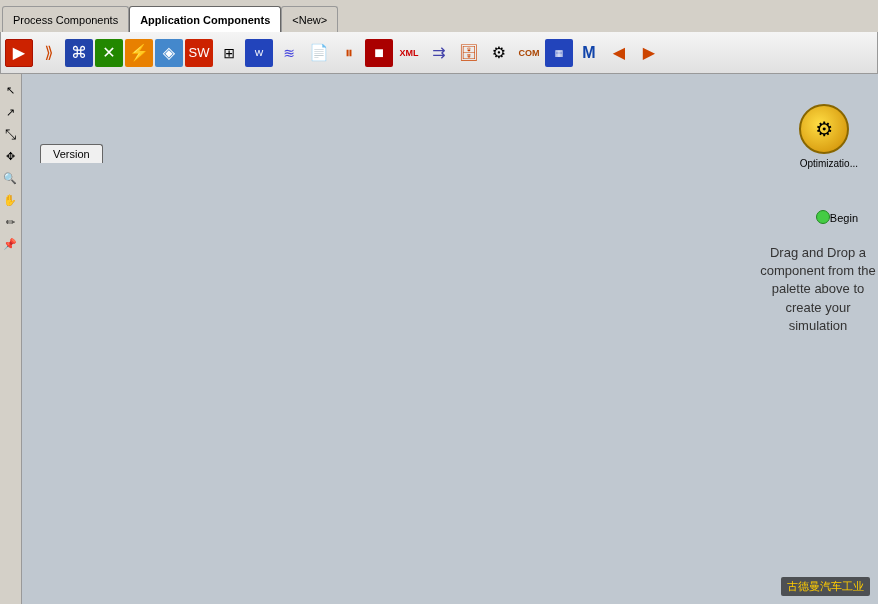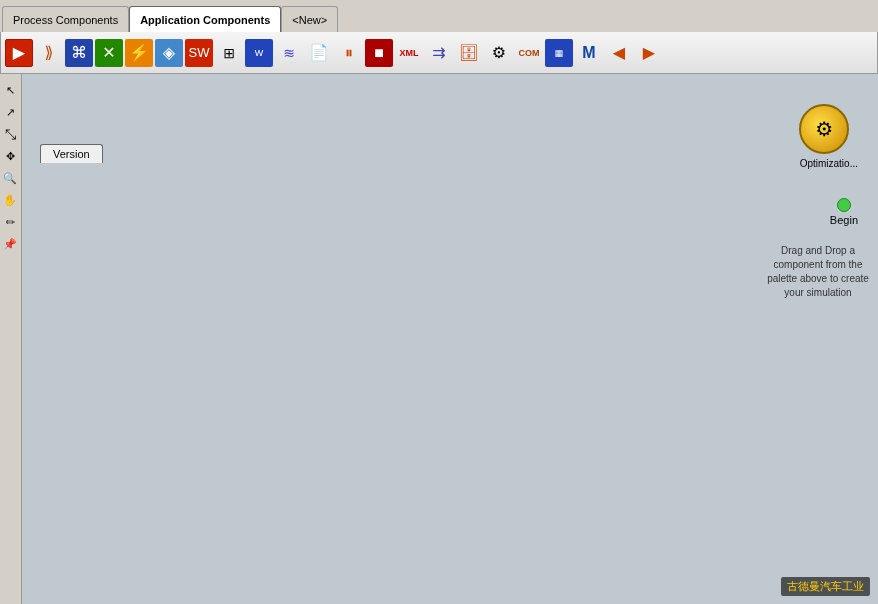--- a/index.html
+++ b/index.html
@@ -415,38 +415,37 @@
       border: 2px solid #886600;
       border-radius: 50%;
       display: flex;
       align-items: center;
       justify-content: center;
       font-size: 20px;
     }
     .begin-node {
       position: absolute;
       right: 20px;
-      top: 124px;
-      display: flex;
-      flex-direction: column;
+      top: 136px;
+      display: flex;
       align-items: center;
     }
     .begin-dot {
       width: 14px;
       height: 14px;
       background: #44cc44;
       border-radius: 50%;
       border: 1px solid #228822;
     }
     .drag-drop-text {
       position: absolute;
       right: 0;
       top: 170px;
       width: 120px;
-      font-size: 10px;
+      font-size: 13px;
       color: #333;
       text-align: center;
       line-height: 1.4;
     }
 
     
     .watermark {
       position: absolute;
       bottom: 8px;
       right: 8px;

